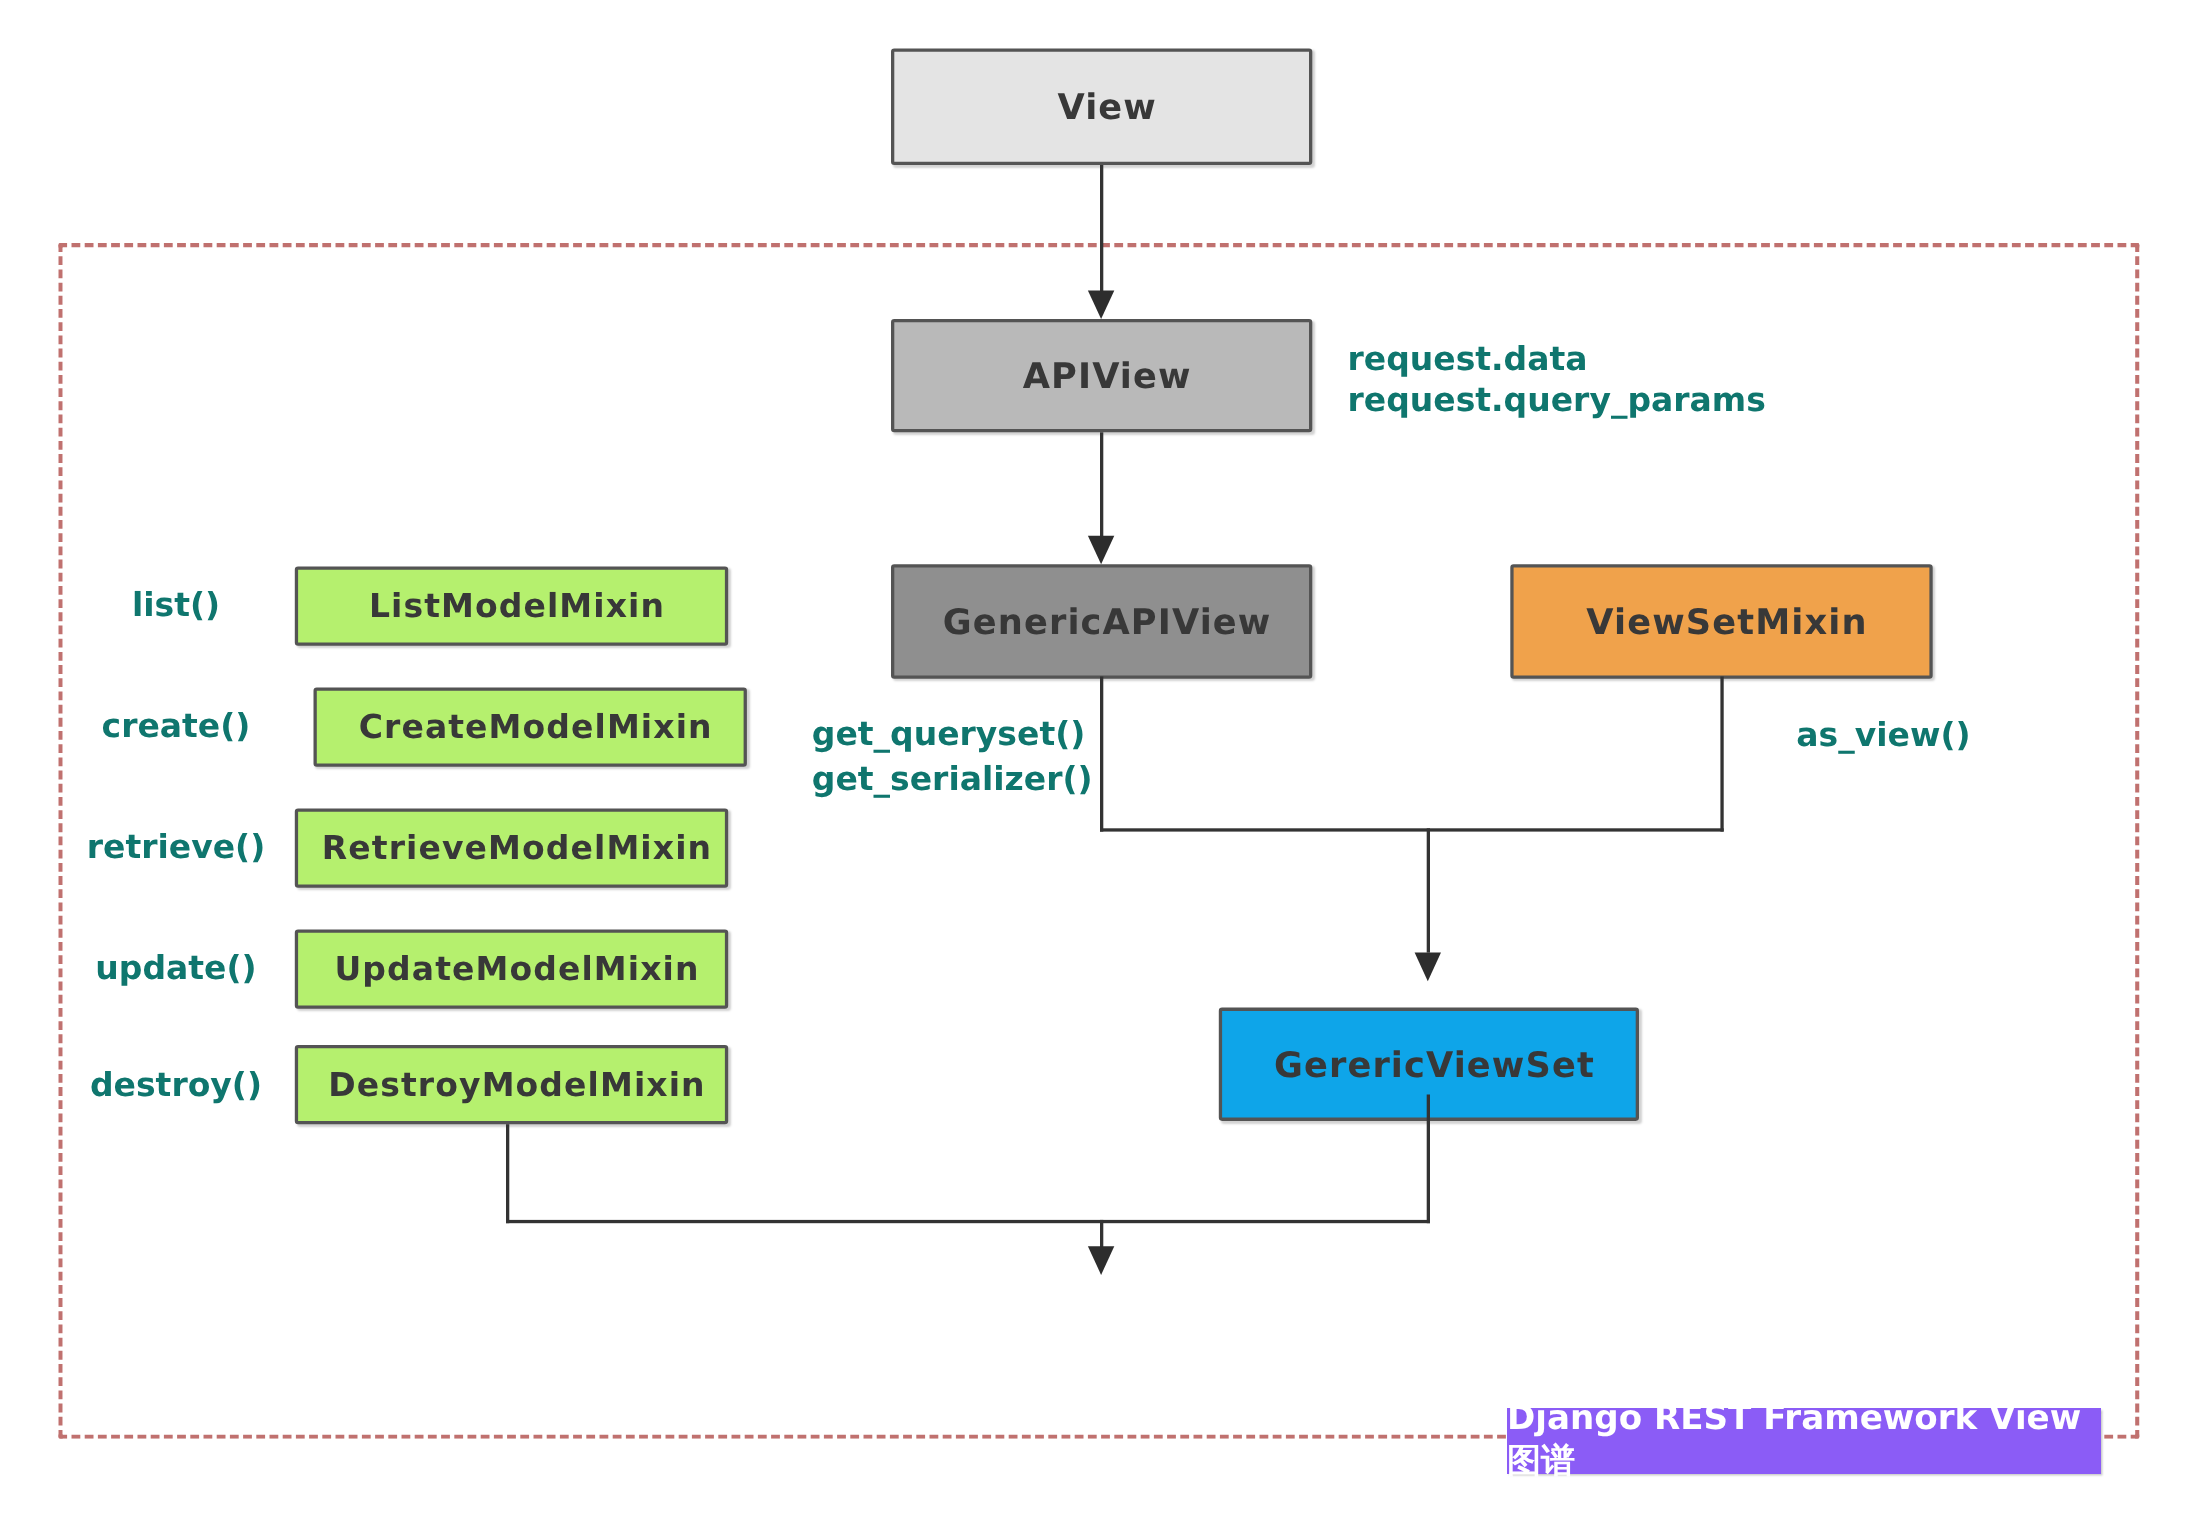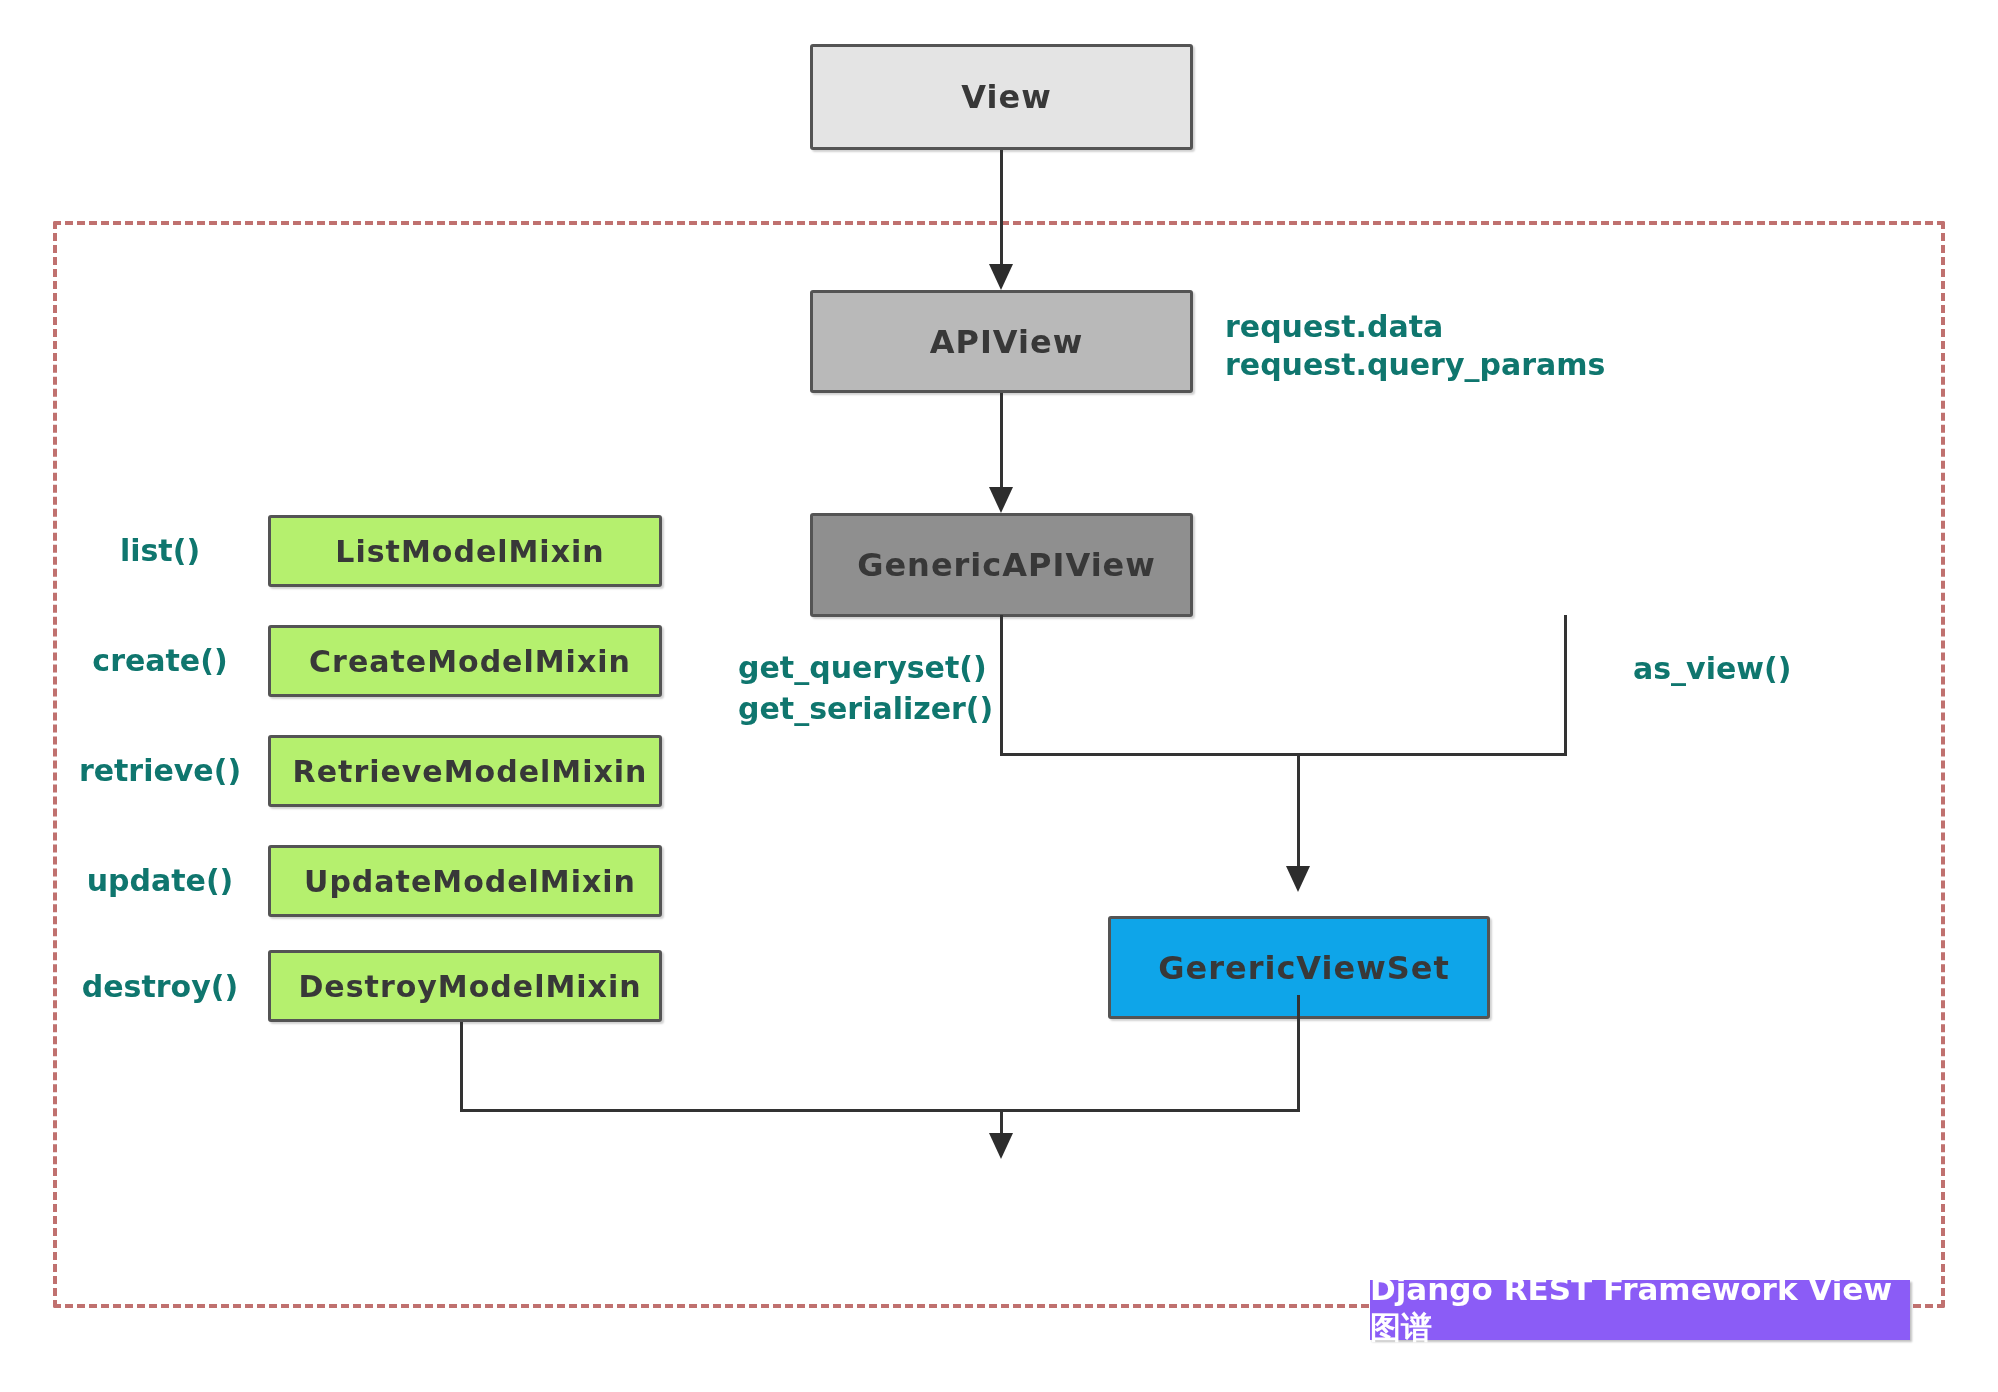--- a/index.html
+++ b/index.html
@@ -20,21 +20,21 @@
     padding-left:10px;
   }
   .n-view          {left:810px; top:44px;   width:383px;height:106px;background:#e4e4e4;}
   .n-apiview       {left:810px; top:290px;  width:383px;height:103px;background:#b9b9b9;}
   .n-genericapiview{left:810px; top:513px;  width:383px;height:104px;background:#8f8f8f;}
   .n-viewsetmixin  {left:1373px;top:513px;  width:384px;height:104px;background:#f0a24b;}
   .n-genericviewset{left:1108px;top:916px;  width:382px;height:103px;background:#0ea5e9;}
   .n-modelviewset  {left:810px; top:1159px; width:383px;height:104px;background:#f074b4;}
 
   .mixin{left:268px;width:394px;height:72px;background:#b5f06e;font-size:30px;justify-content:center;}
-  .m0{top:515px;} .m1{top:625px;} .m2{top:735px;} .m3{top:845px;} .m4{top:950px;}
+  .m0{top:515px;} .m1{top:625px;margin-left:17px;} .m2{top:735px;} .m3{top:845px;} .m4{top:950px;}
 
   .red{color:#0f766e;font-weight:bold;position:absolute;}
   .method-label{left:40px;width:240px;text-align:center;font-size:30px;line-height:38px;}
   .ml0{top:532px;} .ml1{top:642px;} .ml2{top:752px;} .ml3{top:862px;} .ml4{top:968px;}
 
   .ann-request {left:1225px;top:308px;font-size:30px;line-height:38px;}
   .ann-get     {left:738px; top:647px;font-size:30px;line-height:41px;}
   .ann-asview  {left:1633px;top:650px;font-size:30px;line-height:38px;}
 
   .vline{position:absolute;width:3px;background:#333333;}
@@ -60,20 +60,23 @@
   <div class="dashed-frame"></div>
 
   <div class="node n-view">
     <span>View</span>
   </div>
   <div class="node n-apiview">
     <span>APIView</span>
   </div>
   <div class="node n-genericapiview">
     <span>GenericAPIView</span>
+  </div>
+  <div class="node n-viewsetmixin">
+    <span>ViewSetMixin</span>
   </div>
   <div class="node n-genericviewset">
     <span>GerericViewSet</span>
   </div>
 
   <div class="node mixin m0">
     <span>ListModelMixin</span>
   </div>
   <div class="node mixin m1">
     <span>CreateModelMixin</span>

